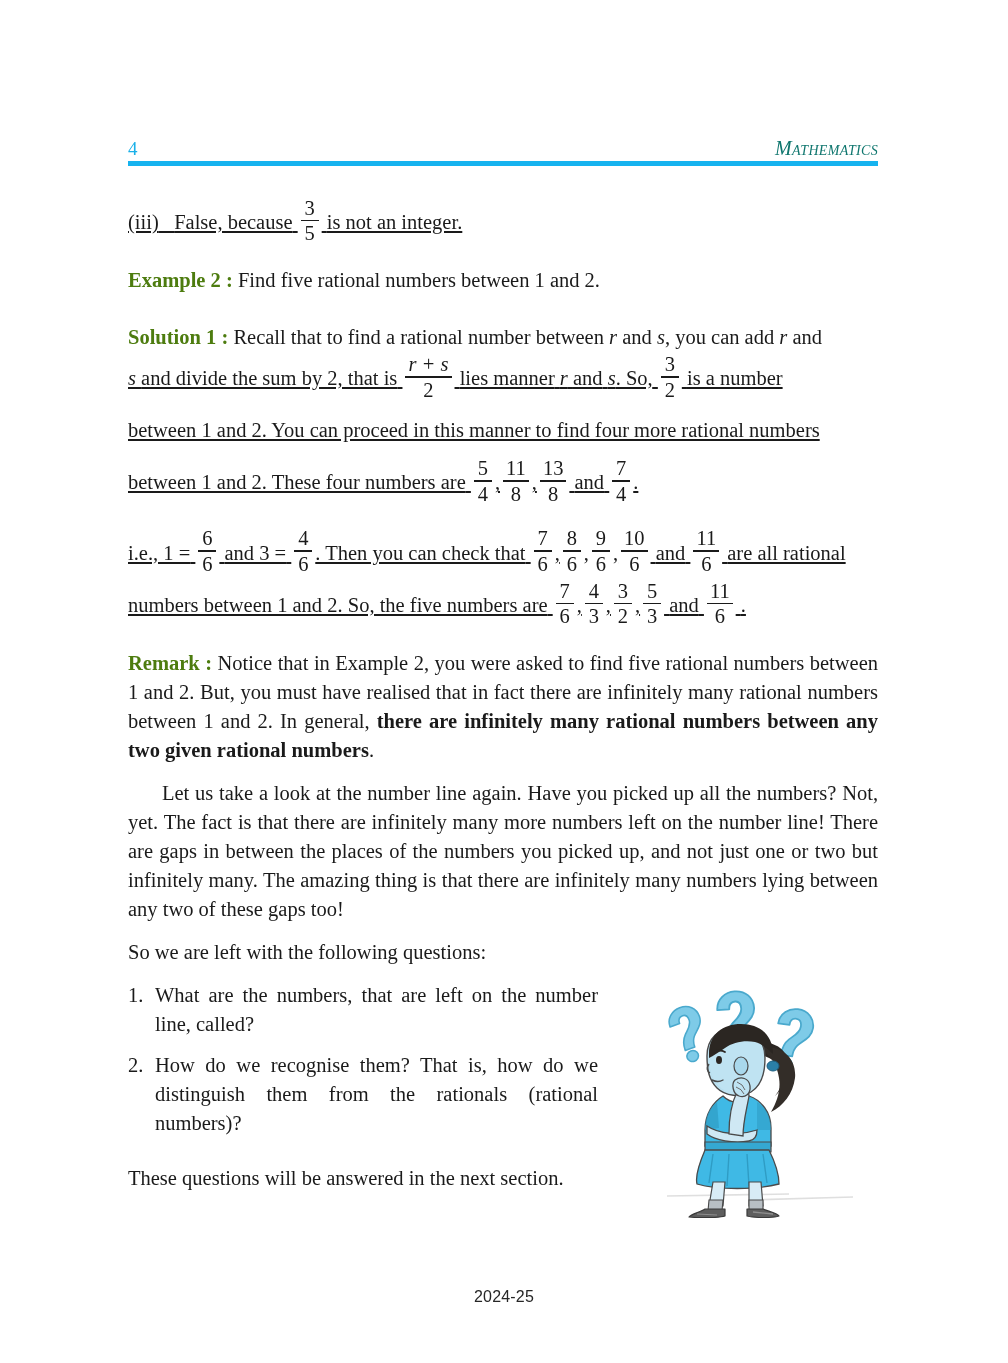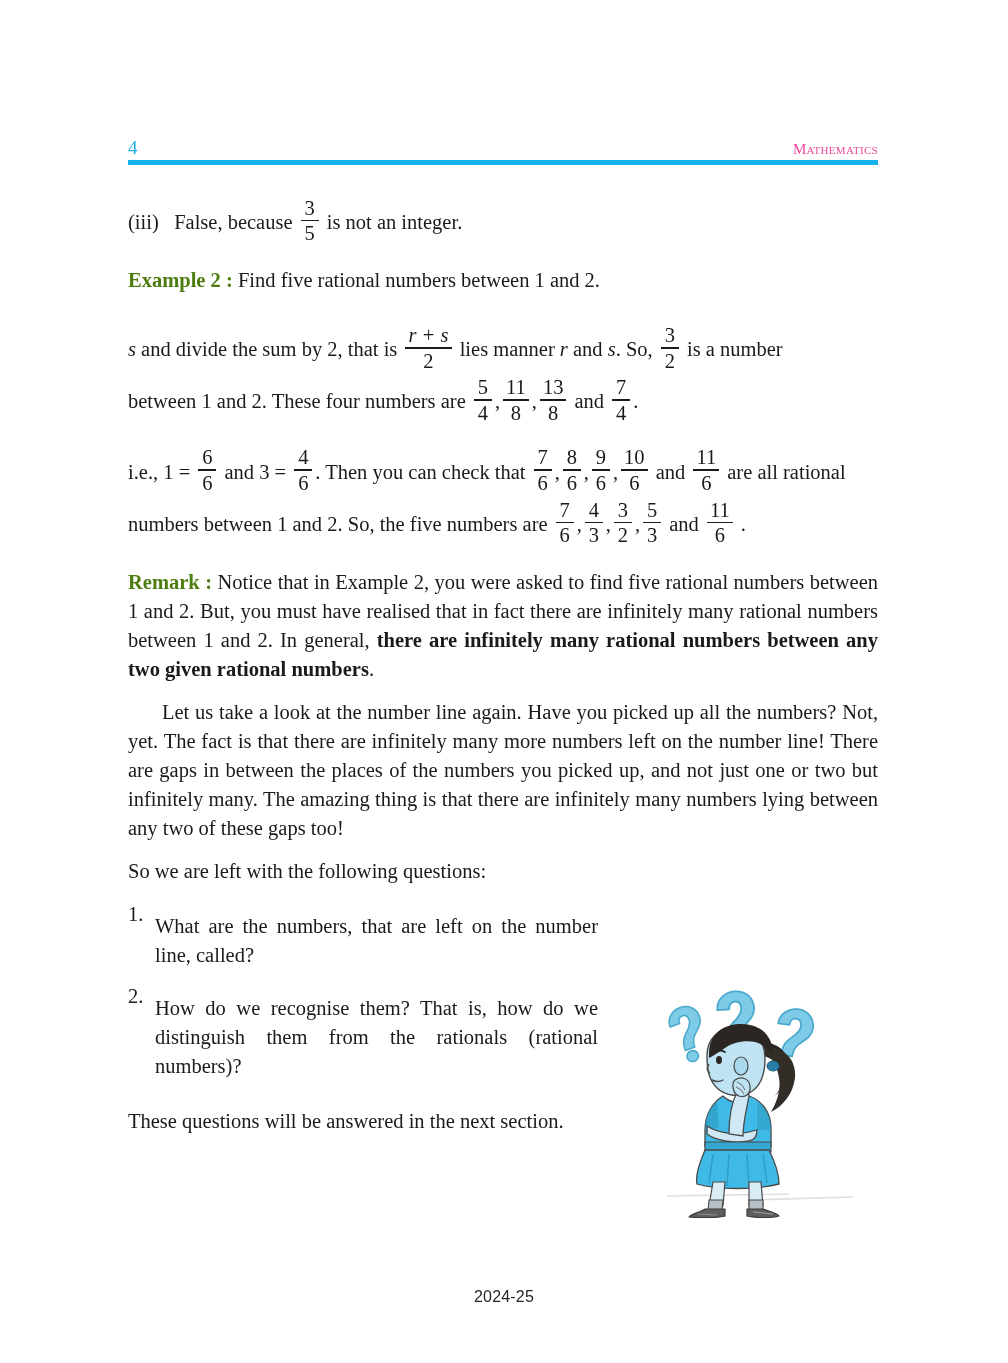--- a/index.html
+++ b/index.html
@@ -34,25 +34,26 @@
     display: flex;
     align-items: baseline;
     justify-content: space-between;
   }
   .page-number {
     color: #19b0e8;
     font-size: 19px;
     line-height: 1;
   }
   .book-title {
-    color: #ec4899;
-    font-size: 15px;
+    color: #0f766e;
+    font-size: 20px;
     line-height: 1;
     font-variant: small-caps;
     letter-spacing: 0.3px;
+    font-style: italic;
   }
   .header-rule {
     margin-top: 3px;
     height: 5px;
     background: #16b3ef;
     width: 750px;
   }
 
   
   .content {
@@ -64,20 +65,21 @@
 
   p.para {
     margin: 0;
     font-size: 20.5px;
     line-height: 29px;
     text-align: justify;
     text-justify: inter-word;
   }
   p.leading {
     line-height: 52px;
+    text-decoration: underline;
   }
   .label {
     color: #4d7c0f;
     font-weight: bold;
   }
   .bold { font-weight: bold; }
   .ital { font-style: italic; }
 
   .spacer-sm { height: 14px; }
   .spacer-md { height: 18px; }
@@ -119,21 +121,20 @@
     margin-bottom: 12px;
   }
   .qnum {
     width: 27px;
     flex: 0 0 27px;
   }
   .qtext {
     flex: 1;
     text-align: justify;
     text-justify: inter-word;
-    margin-top: 12px;
   }
   .indent-first { text-indent: 34px; }
 
   
   .illustration {
     position: absolute;
     left: 657px;
     top: 978px;
     width: 240px;
     height: 240px;
@@ -184,20 +185,29 @@
     <p class="para">
       <span class="label">Example 2 :</span>
       <span>Find five rational numbers between 1 and 2.</span>
     </p>
 
     <div class="spacer-sm"></div>
 
 
     <div class="spacer-sm"></div>
 
+    <p class="para">
+      <span class="label">Solution 1 :</span>
+      <span>Recall that to find a rational number between</span>
+      <span class="ital">r</span>
+      <span>and</span>
+      <span class="ital">s</span><span>, you can add</span>
+      <span class="ital">r</span>
+      <span>and</span>
+    </p>
 
     <p class="para leading">
       <span class="ital">s</span>
       <span>and divide the sum by 2, that is</span>
       <span class="frac">
         <span class="num ital">r + s</span>
         <span class="bar"></span>
         <span class="den">2</span>
       </span>
       <span>lies manner</span>
@@ -205,20 +215,21 @@
       <span>and</span>
       <span class="ital">s</span><span>. So,</span>
       <span class="frac">
         <span class="num">3</span>
         <span class="bar"></span>
         <span class="den">2</span>
       </span>
       <span>is a number</span>
     </p>
 
+    <p class="para leading">between 1 and 2. You can proceed in this manner to find four more rational numbers</p>
 
     <p class="para leading">
       <span>between 1 and 2. These four numbers are</span>
       <span class="frac">
         <span class="num">5</span>
         <span class="bar"></span>
         <span class="den">4</span>
       </span>,<span class="frac">
         <span class="num">11</span>
         <span class="bar"></span>

